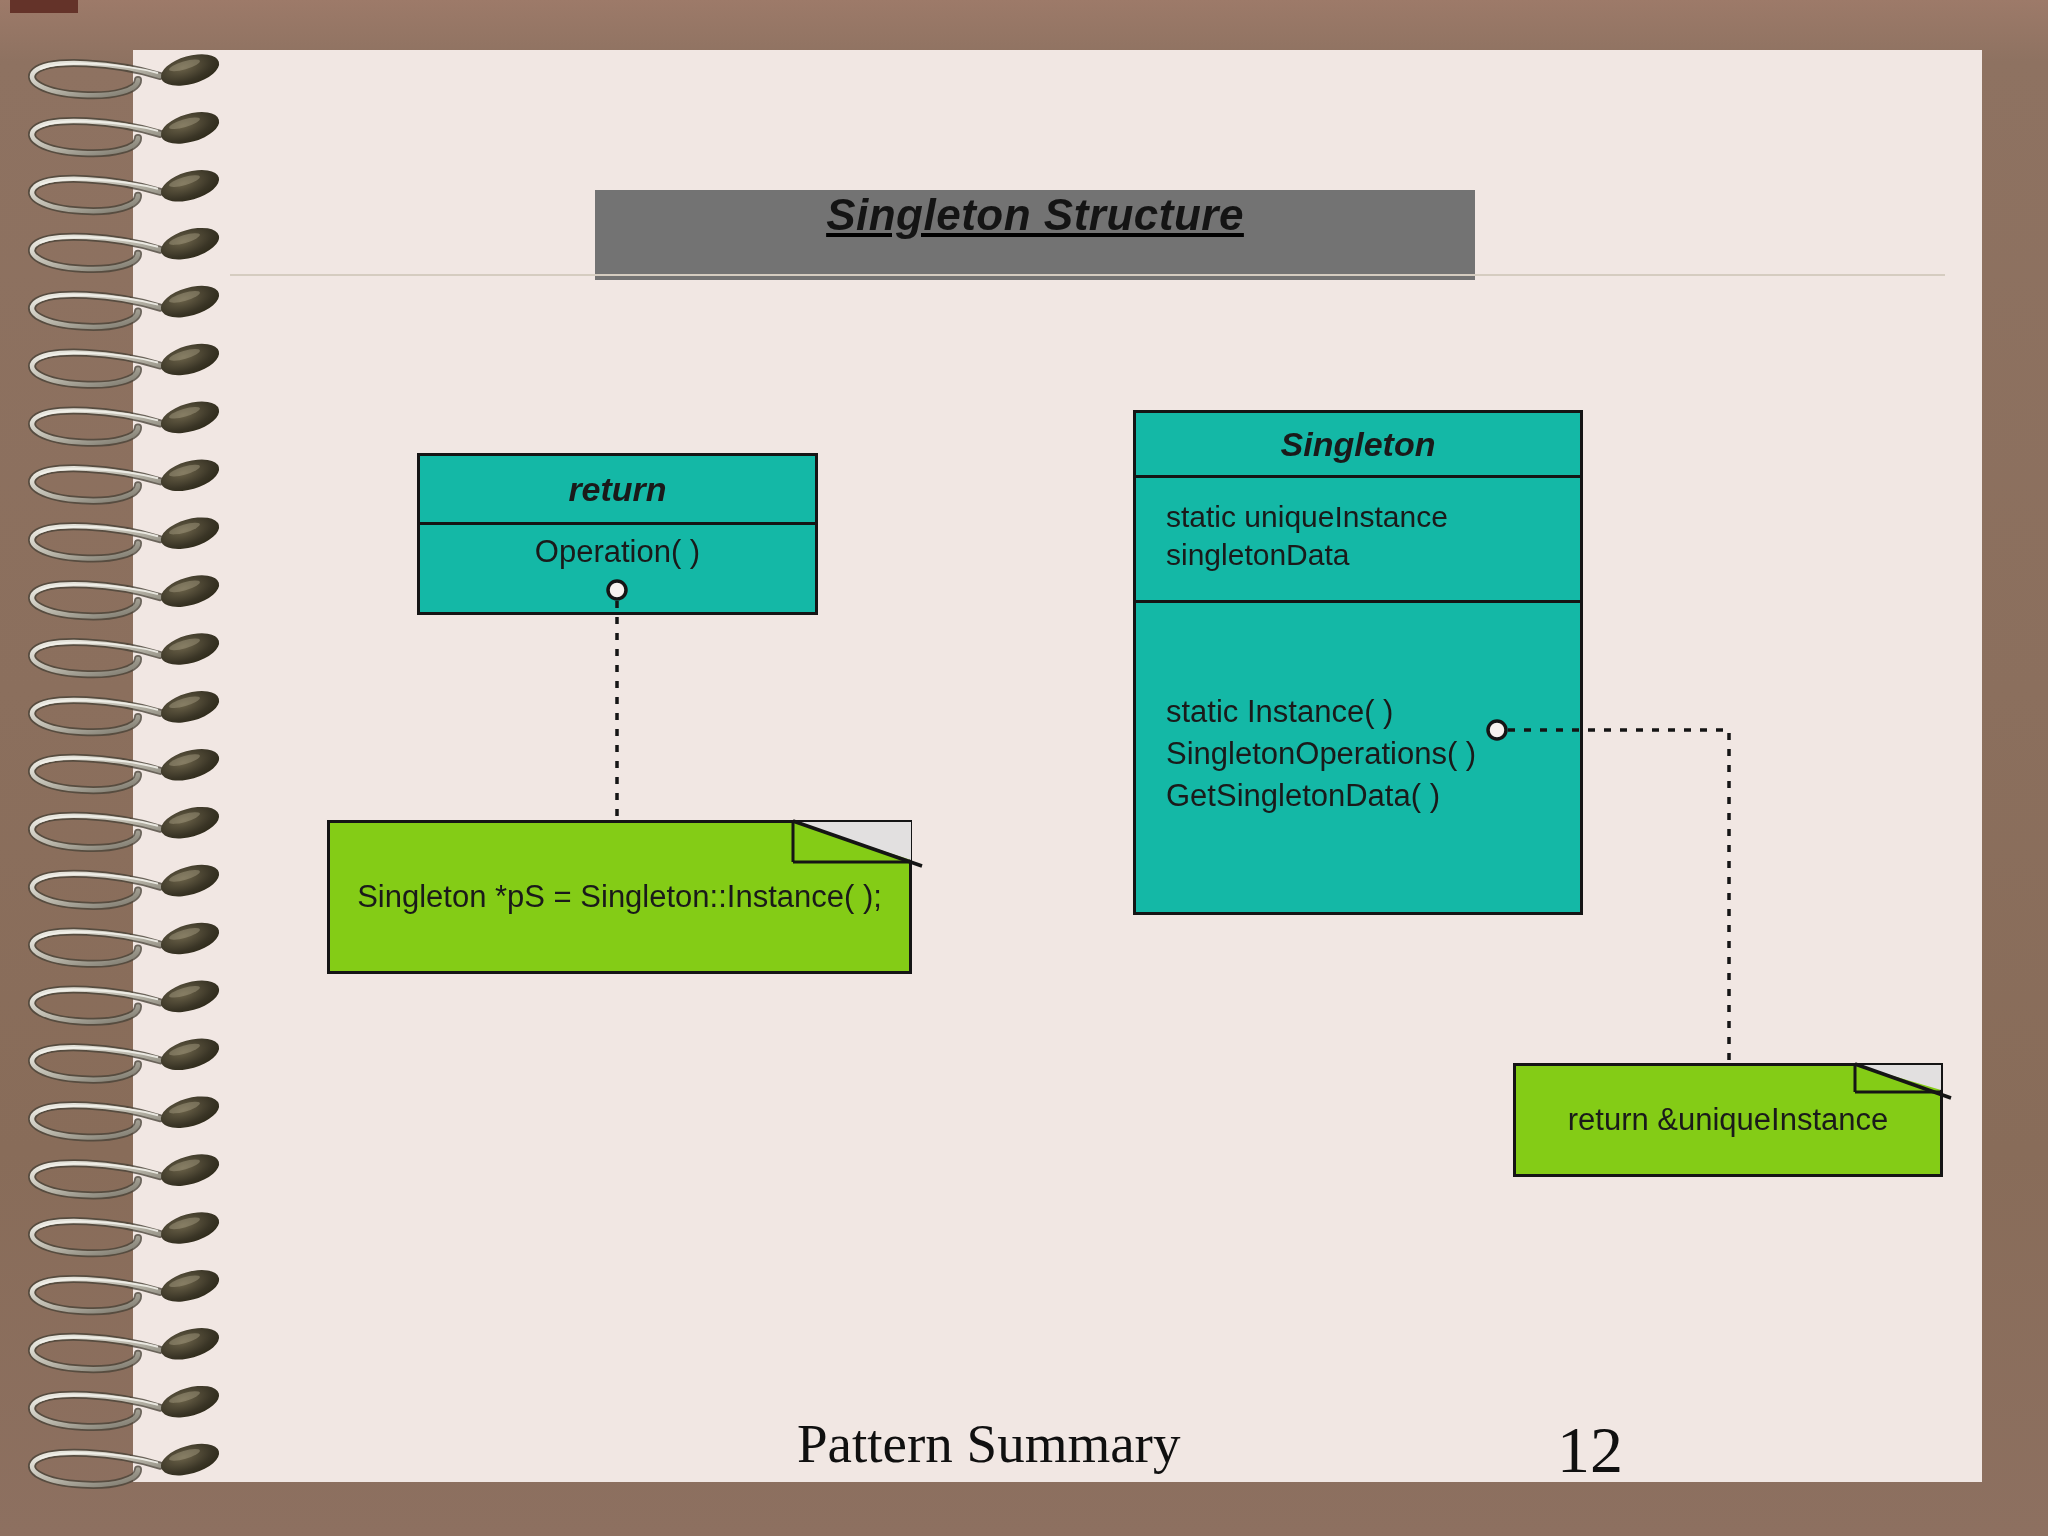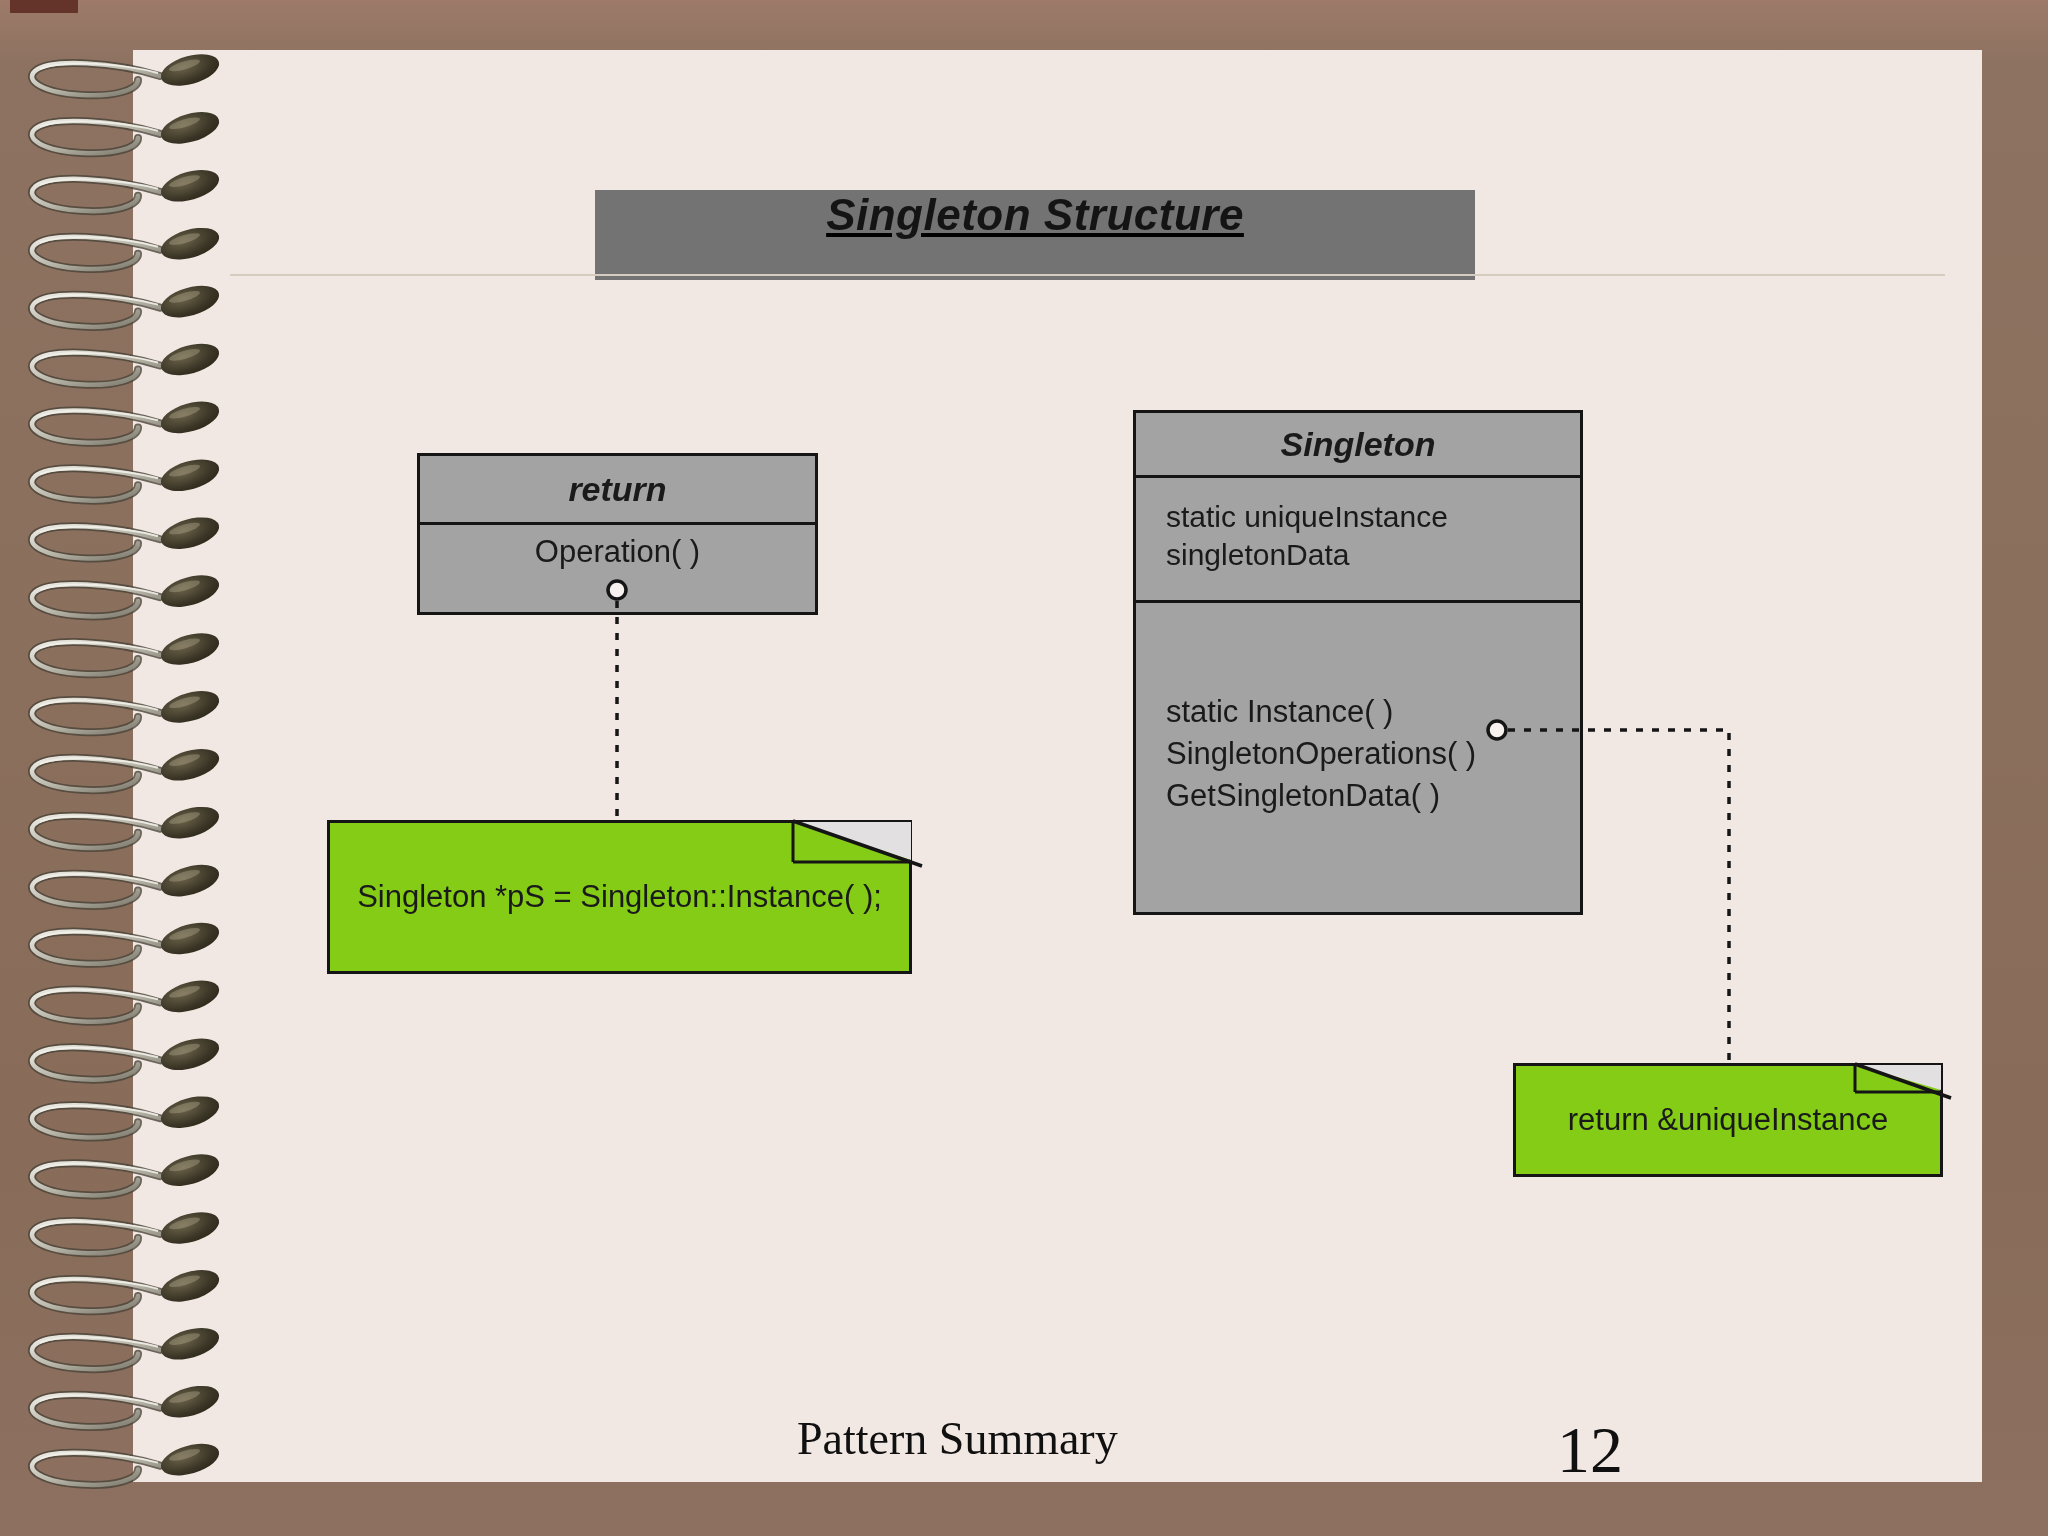--- a/index.html
+++ b/index.html
@@ -11,40 +11,40 @@
   
   .cover-edge{position:absolute;left:10px;top:0;width:68px;height:13px;background:#5e2b22;opacity:.9;}
   
   .paper{position:absolute;left:133px;top:50px;width:1849px;height:1432px;background:#f1e7e3;}
   .title-band{position:absolute;left:462px;top:140px;width:880px;height:90px;background:#737373;
               display:flex;align-items:flex-start;justify-content:center;text-decoration:underline;}
   .slide-title{font-size:44px;font-weight:bold;font-style:italic;color:#141414;letter-spacing:.5px;}
   .title-underline{position:absolute;left:97px;top:224px;width:1715px;height:2px;background:#d5ccc0;}
 
   
-  .uml-class{position:absolute;background:#a3a3a3;border:3px solid #151515;box-sizing:border-box;color:#1a1a1a;}
+  .uml-class{position:absolute;background:#14b8a6;border:3px solid #151515;box-sizing:border-box;color:#1a1a1a;}
   .uml-head{border-bottom:3px solid #151515;display:flex;align-items:center;justify-content:center;
             font-weight:bold;font-style:italic;font-size:34px;}
   #client-box{left:284px;top:403px;width:401px;height:162px;}
   #client-box .uml-head{height:66px;}
   #client-box .uml-body{text-align:center;font-size:31px;padding-top:9px;}
   #singleton-box{left:1000px;top:360px;width:450px;height:505px;}
   #singleton-box .uml-head{height:62px;}
   #singleton-box .uml-attrs{border-bottom:3px solid #151515;height:125px;box-sizing:border-box;
       padding:20px 0 0 30px;font-size:30px;line-height:38px;}
   #singleton-box .uml-ops{padding:88px 0 0 30px;font-size:31px;line-height:42px;}
 
   
   .note{position:absolute;background:#84cc16;border:3px solid #151515;box-sizing:border-box;
         display:flex;align-items:center;justify-content:center;color:#1a1a1a;}
   #note1{left:194px;top:770px;width:585px;height:154px;font-size:31px;}
   #note2{left:1380px;top:1013px;width:430px;height:114px;font-size:31px;}
 
   .footer-title{position:absolute;left:664px;top:1362px;font-family:"Liberation Serif",serif;
-        font-size:46px;color:#101010;}
+        font-size:55px;color:#101010;}
   .page-number{position:absolute;left:1424px;top:1362px;font-family:"Liberation Serif",serif;
         font-size:66px;color:#101010;}
 
   svg.overlay{position:absolute;left:0;top:0;width:2048px;height:1536px;pointer-events:none;}
   #spiral{position:absolute;left:0;top:0;width:280px;height:1536px;}
 </style>
 </head>
 <body>
 
 <div id="scene">

